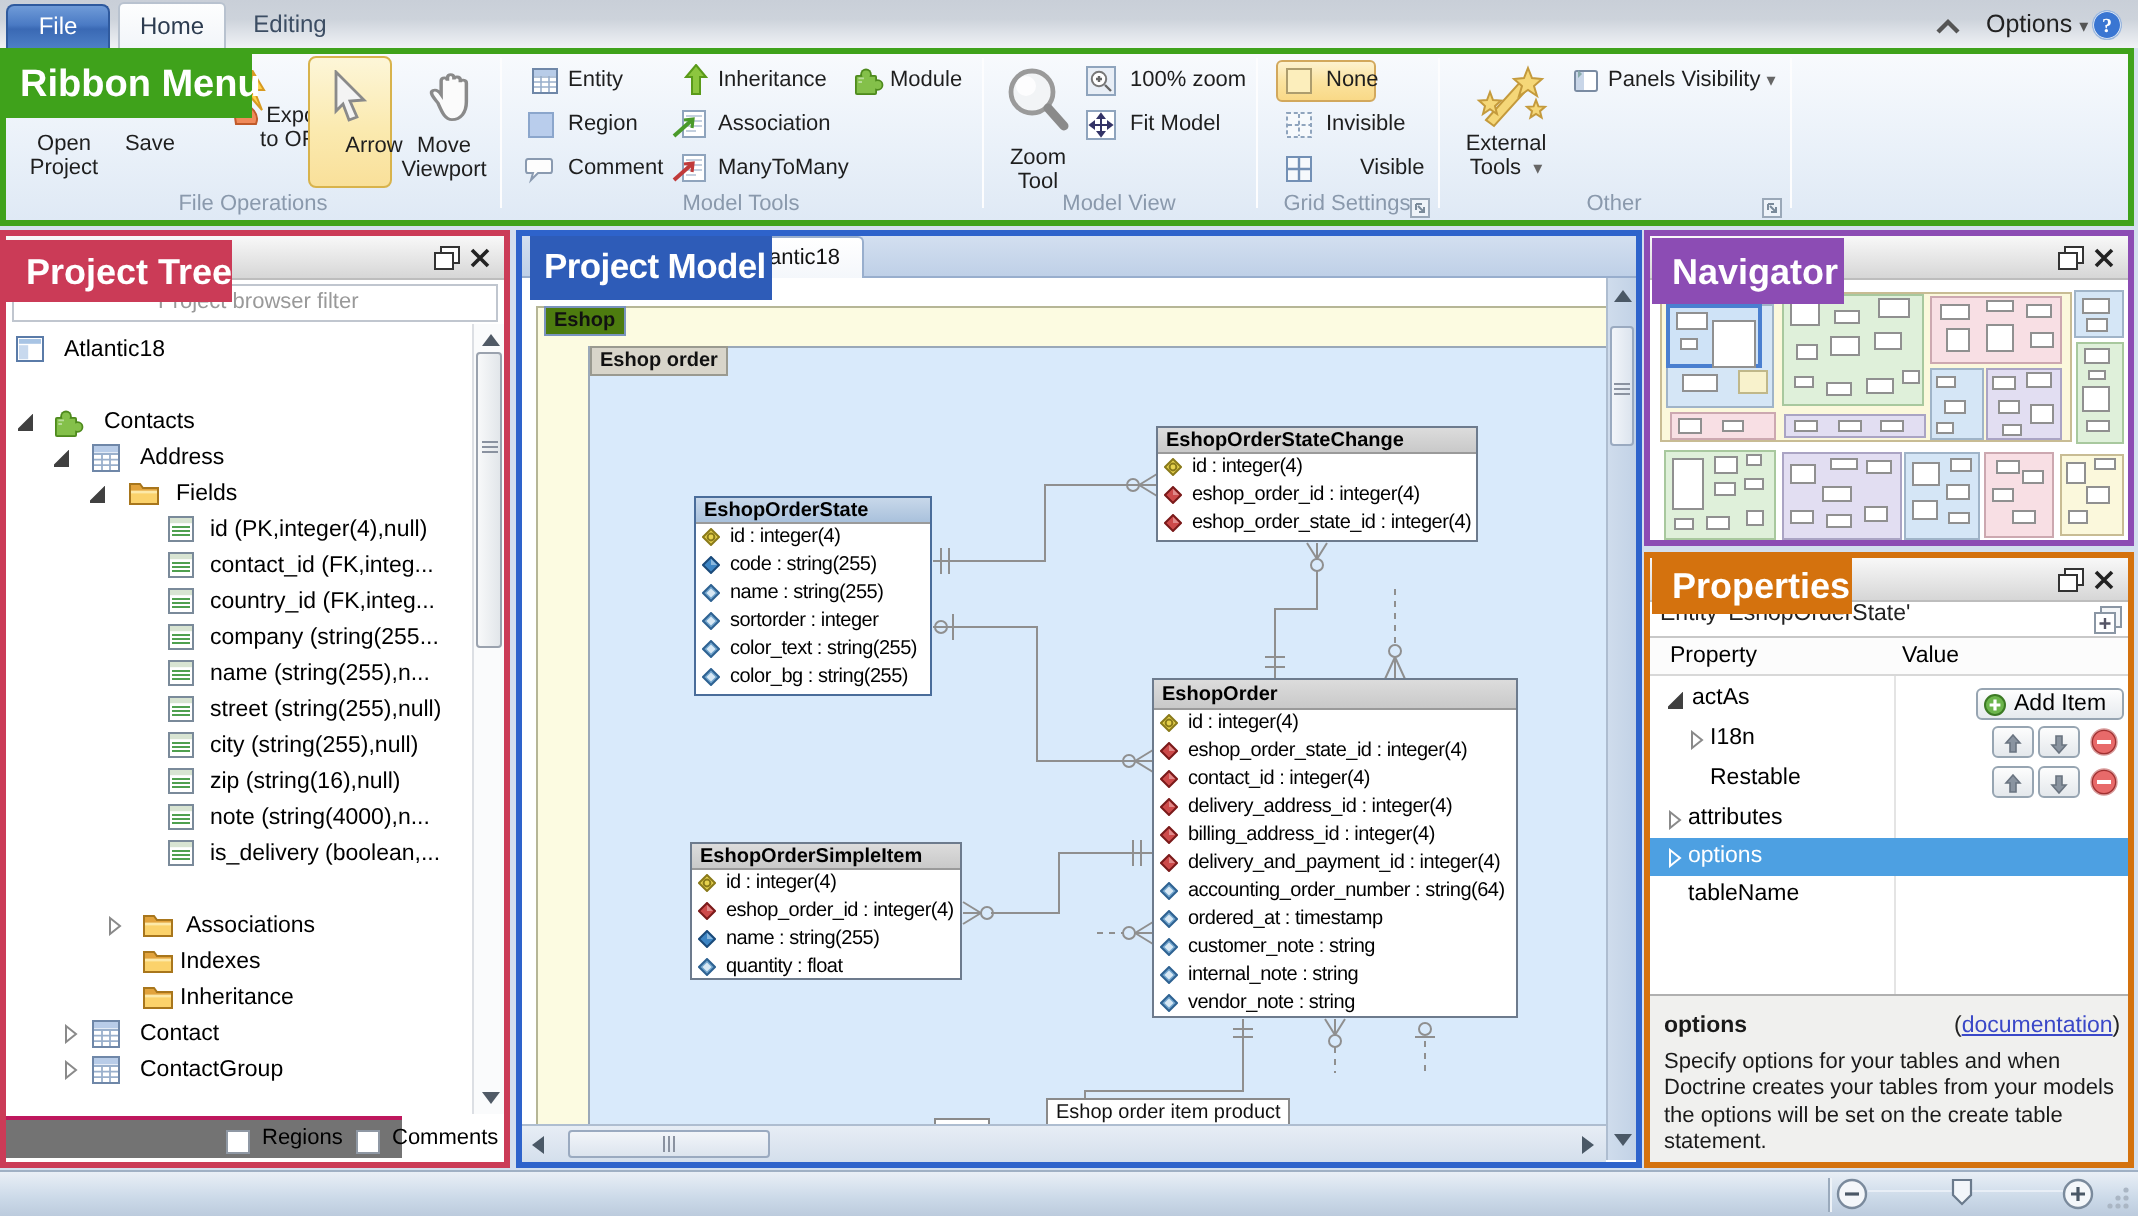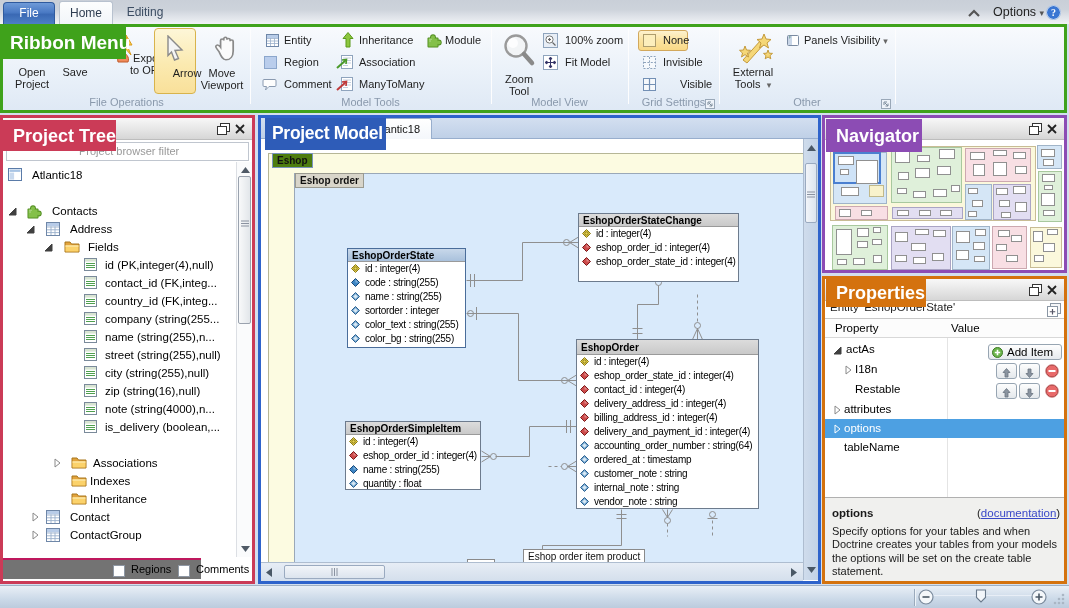--- a/index.html
+++ b/index.html
@@ -501,21 +501,21 @@
       <div class="erow"><svg class="dia" width="9" height="9">
             <use href="#d-at"></use>
           </svg>sortorder : integer</div>
       <div class="erow"><svg class="dia" width="9" height="9">
             <use href="#d-at"></use>
           </svg>color_text : string(255)</div>
       <div class="erow"><svg class="dia" width="9" height="9">
             <use href="#d-at"></use>
           </svg>color_bg : string(255)</div>
     </div>
-    <div class="ent" style="left:317px;top:60px;width:161px;height:69px;">
+    <div class="ent" style="left:317px;top:60px;width:161px;height:58px;">
       <div class="ehead">EshopOrderStateChange</div>
       <div class="erow"><svg class="dia" width="9" height="9">
             <use href="#d-pk"></use>
           </svg>id : integer(4)</div>
       <div class="erow"><svg class="dia" width="9" height="9">
             <use href="#d-fk"></use>
           </svg>eshop_order_id : integer(4)</div>
       <div class="erow"><svg class="dia" width="9" height="9">
             <use href="#d-fk"></use>
           </svg>eshop_order_state_id : integer(4)</div>

